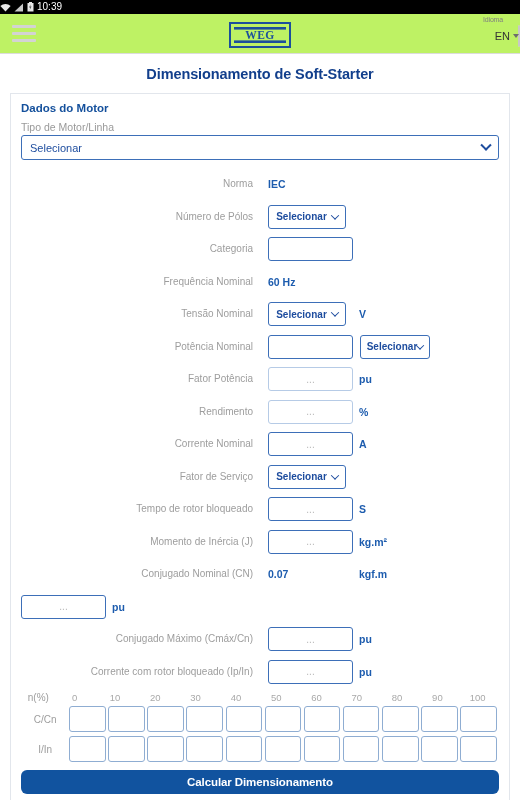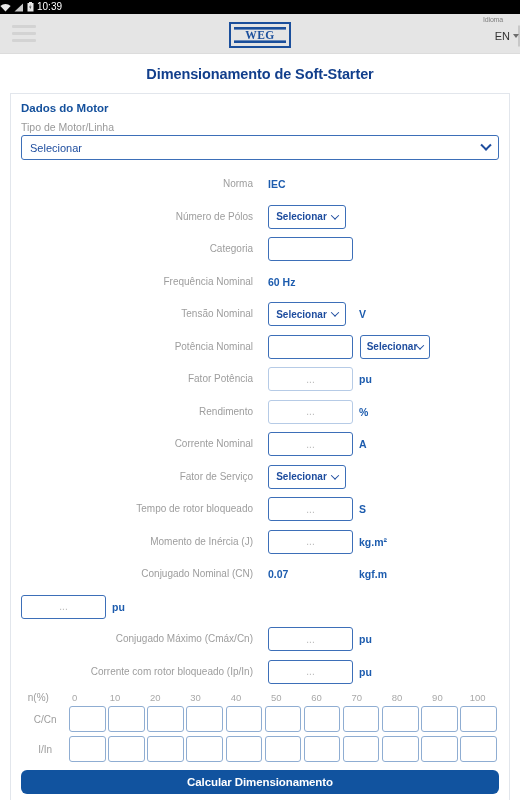--- a/index.html
+++ b/index.html
@@ -26,21 +26,21 @@
     color: #ffffff;
     font-size: 10px;
     line-height: 10px;
     letter-spacing: 0px;
   }
   .sb-ico { display: block; }
 
   
   .appbar {
     height: 40px;
-    background: #e5e5e5;
+    background: #bef264;
     border-bottom: 1px solid #dcdcdc;
     position: relative;
   }
   .hamburger {
     position: absolute;
     left: 12px;
     top: 11px;
     width: 24px;
     display: flex;
     flex-direction: column;

